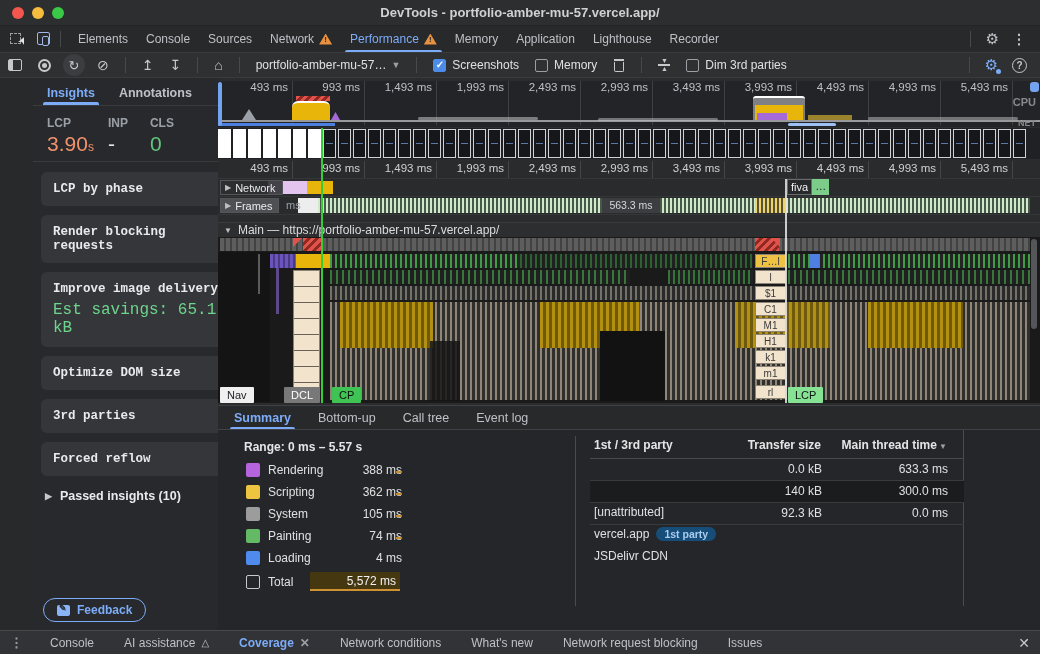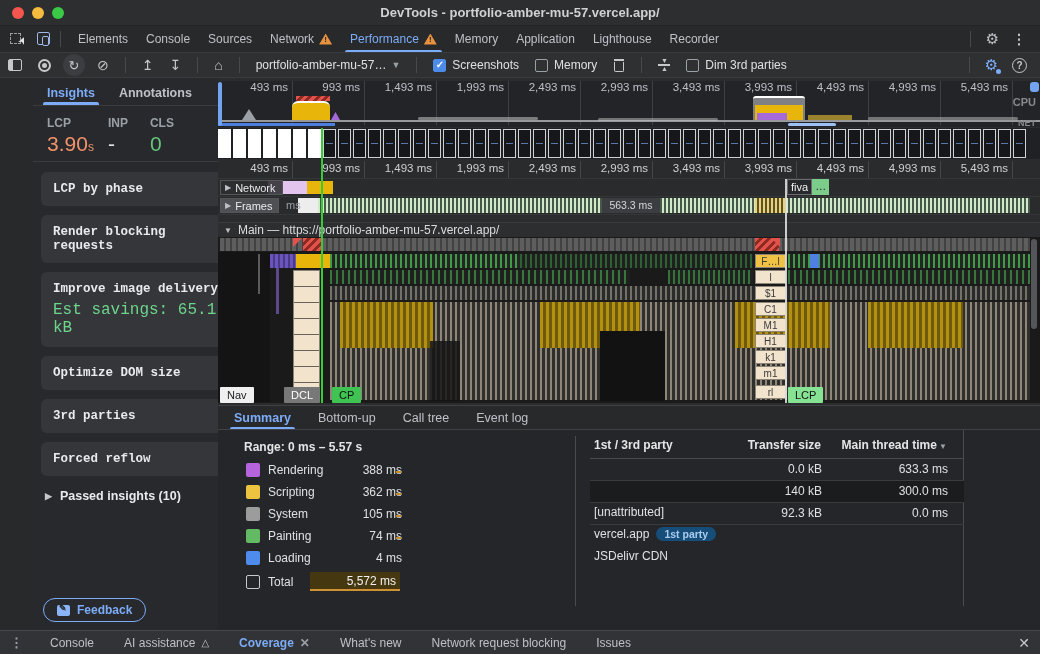--- a/index.html
+++ b/index.html
@@ -583,20 +583,23 @@
       </div>
     <div class="dr-tab">
         <span>AI assistance</span>
         <span class="spark">△</span>
       </div>
     <div class="dr-tab active">
         <span>Coverage</span>
         <span class="dr-x">✕</span>
       </div>
     <div class="dr-tab">
+        <span>Network conditions</span>
+      </div>
+    <div class="dr-tab">
         <span>What's new</span>
       </div>
     <div class="dr-tab">
         <span>Network request blocking</span>
       </div>
     <div class="dr-tab">
         <span>Issues</span>
       </div>
     <div class="drawer-close">✕</div>
   </div>

